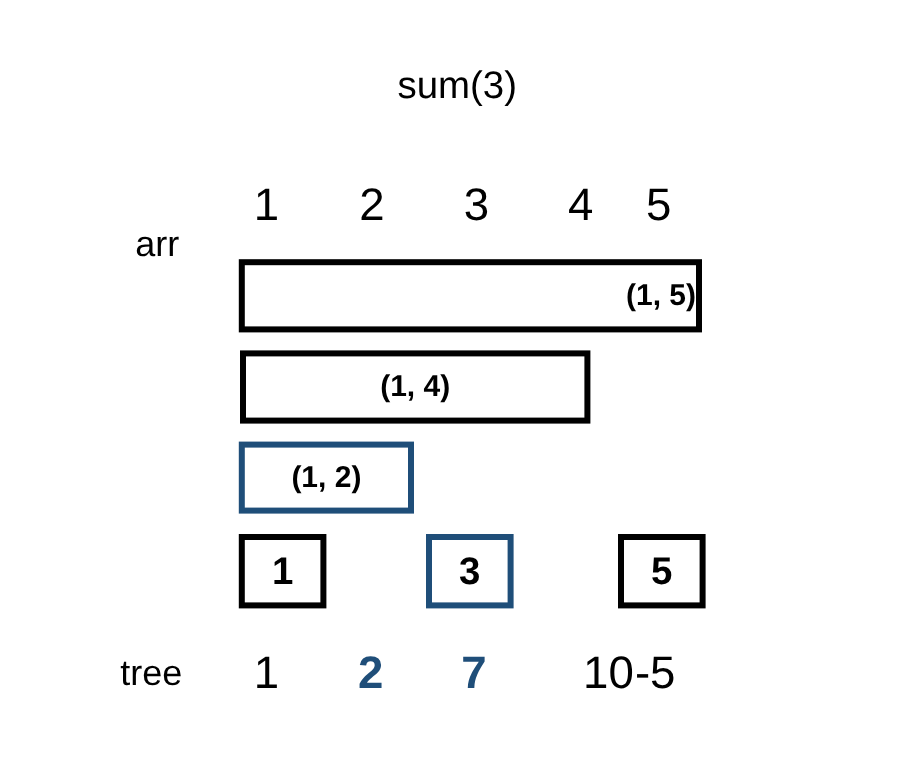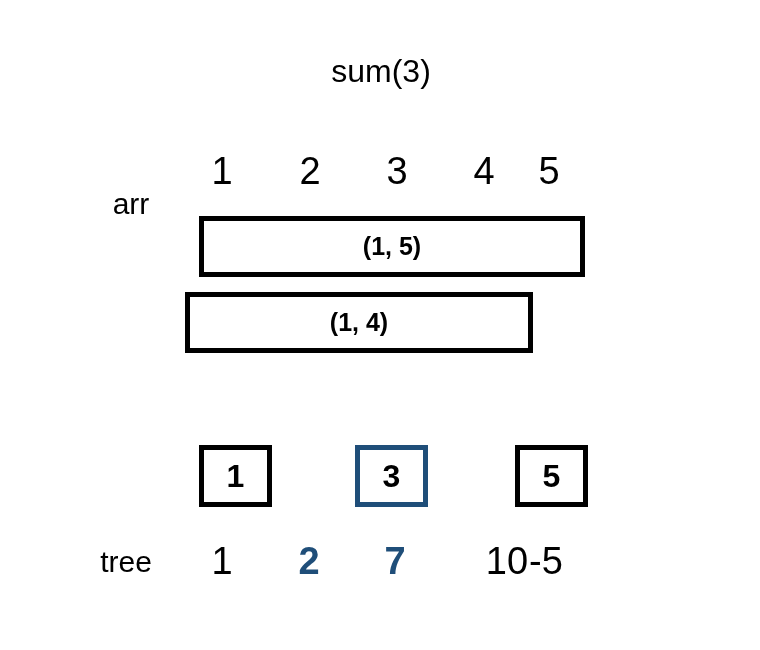--- a/index.html
+++ b/index.html
@@ -52,22 +52,22 @@
   .box {
     position: absolute;
     box-sizing: border-box;
     border: 5px solid #000000;
     background: #ffffff;
     display: flex;
     align-items: center;
     justify-content: center;
     font-weight: bold;
   }
-  .box-15 { left: 199px; top: 216px; width: 386px; height: 61px; font-size: 25px; }
-  .box-14 { left: 185px; top: 292px; width: 348px; height: 61px; font-size: 25px; }
+  .box-15 { left: 199px; top: 216px; width: 386px; height: 61px; font-size: 25px; justify-content: flex-end; }
+  .box-14 { left: 200px; top: 292px; width: 292px; height: 61px; font-size: 25px; }
   .box-12 { left: 199px; top: 368px; width: 146px; height: 60px; font-size: 25px; }
   .leaf   { top: 445px; width: 73px; height: 62px; font-size: 32px; }
   .leaf-1 { left: 199px; }
   .leaf-3 { left: 355px; }
   .leaf-5 { left: 515px; }
 </style>
 </head>
 <body>
 
 <div class="canvas">
@@ -80,20 +80,23 @@
   <div class="ctr num arr-3">3</div>
   <div class="ctr num arr-4">4</div>
   <div class="ctr num arr-5">5</div>
 
   <div class="box box-15">
     <span>(1, 5)</span>
   </div>
   <div class="box box-14">
     <span>(1, 4)</span>
   </div>
+  <div class="box box-12" style="border-color: rgb(31, 78, 121);">
+    <span>(1, 2)</span>
+  </div>
 
   <div class="box leaf leaf-1">
     <span>1</span>
   </div>
   <div class="box leaf leaf-3" style="border-color: rgb(31, 78, 121);">
     <span>3</span>
   </div>
   <div class="box leaf leaf-5">
     <span>5</span>
   </div>

